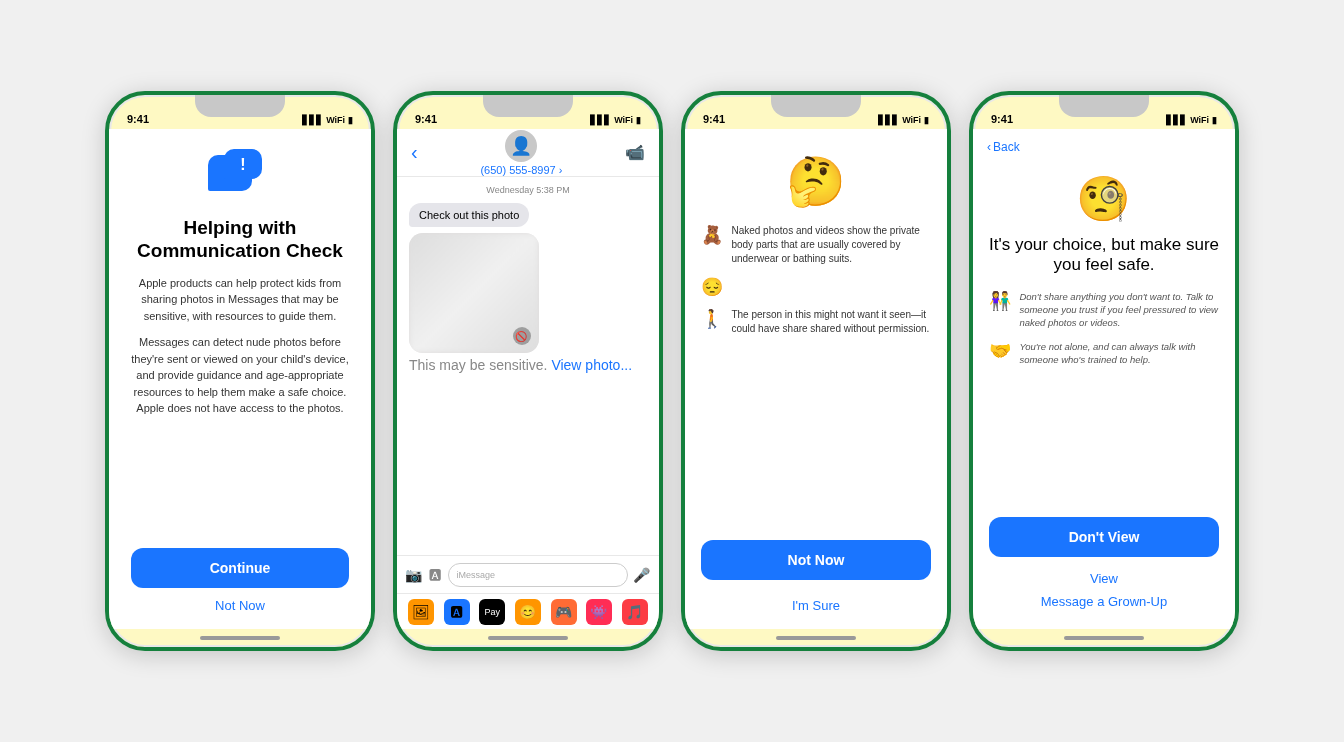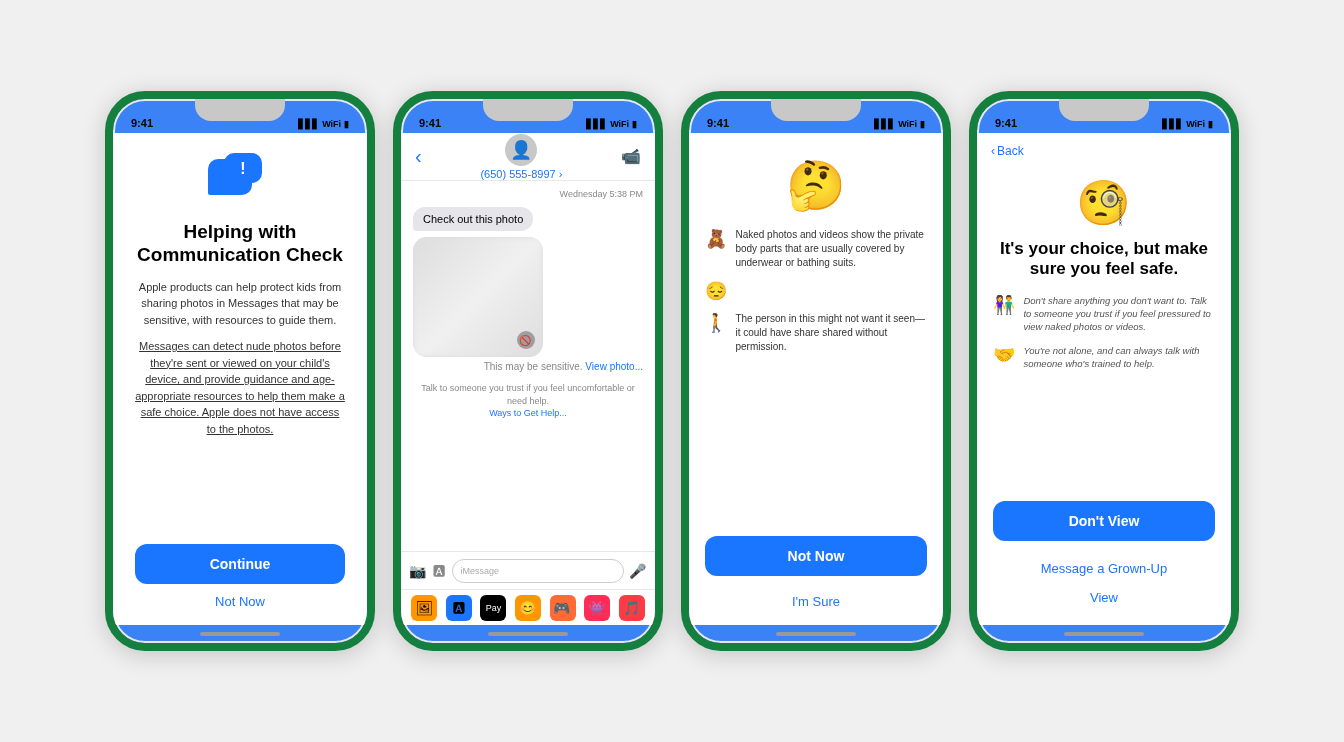--- a/index.html
+++ b/index.html
@@ -17,23 +17,23 @@
 
     .phone-wrapper {
       display: flex;
       align-items: center;
       justify-content: center;
     }
 
     .phone {
       width: 270px;
       height: 560px;
-      background: #3b82f6;
+      background: #fef9c3;
       border-radius: 40px;
-      border: 8px solid #15803d;
+      border: 4px solid #15803d;
       box-shadow: 0 4px 24px rgba(0,0,0,0.18), inset 0 0 0 2px #e8e8e8;
       overflow: hidden;
       position: relative;
       display: flex;
       flex-direction: column;
     }
 
     
     .phone-notch {
       position: absolute;
@@ -132,21 +132,20 @@
       color: #333;
       line-height: 1.5;
       margin-bottom: 10px;
     }
 
     .p1-desc2 {
       font-size: 11px;
       color: #333;
       line-height: 1.5;
       margin-bottom: 32px;
-      text-decoration: underline;
     }
 
     .p1-spacer { flex: 1; }
 
     .btn-primary {
       width: 100%;
       height: 40px;
       background: #1a75ff;
       border: none;
       border-radius: 12px;
@@ -218,21 +217,21 @@
 
     .p2-messages {
       flex: 1;
       padding: 8px 12px;
       overflow: hidden;
       display: flex;
       flex-direction: column;
     }
 
     .p2-date-label {
-      text-align: right;
+      text-align: center;
       font-size: 9px;
       color: #888;
       margin-bottom: 8px;
     }
 
     .p2-msg-bubble {
       background: #e5e5ea;
       border-radius: 14px 14px 14px 4px;
       padding: 6px 10px;
       font-size: 11px;
@@ -269,24 +268,23 @@
       background: rgba(0,0,0,0.3);
       border-radius: 50%;
       display: flex;
       align-items: center;
       justify-content: center;
       color: #fff;
       font-size: 10px;
     }
 
     .p2-sensitive-label {
-      font-size: 10px;
+      font-size: 14px;
       color: #888;
       margin-bottom: 4px;
-      text-align: right;
     }
 
     .p2-sensitive-label a {
       color: #1a75ff;
       text-decoration: none;
     }
 
     .p2-help-text {
       font-size: 9px;
       color: #888;
@@ -438,21 +436,21 @@
       text-align: center;
     }
 
     .p4-emoji {
       font-size: 44px;
       margin-bottom: 10px;
     }
 
     .p4-title {
       font-size: 17px;
-      font-weight: 700;
+      font-weight: 400;
       color: #000;
       line-height: 1.2;
       margin-bottom: 14px;
     }
 
     .p4-items {
       width: 100%;
       display: flex;
       flex-direction: column;
       gap: 10px;
@@ -477,21 +475,20 @@
       line-height: 1.4;
       font-style: italic;
     }
 
     .p4-spacer { flex: 1; }
 
     .p4-buttons {
       width: 100%;
       display: flex;
       flex-direction: column;
-      gap: 6px;
     }
 
     .btn-link-blue {
       background: none;
       border: none;
       color: #1a75ff;
       font-size: 13px;
       font-weight: 500;
       cursor: pointer;
       padding: 4px 0;
@@ -577,24 +574,20 @@
         <div class="p2-date-label">Wednesday 5:38 PM</div>
         <div class="p2-msg-bubble">Check out this photo</div>
         <div class="p2-photo-container">
           <div class="p2-photo-blur"></div>
           <div class="p2-photo-eye">🚫</div>
         </div>
         <div class="p2-sensitive-label">
           <span>This may be sensitive.</span>
           <a>View photo...</a>
         </div>
-        <div class="p2-help-text">
-          <span>Talk to someone you trust if you feel uncomfortable or need help.</span><br>
-          <a>Ways to Get Help...</a>
-        </div>
       </div>
 
       <div class="p2-input-bar">
         <span class="p2-input-icon">📷</span>
         <span class="p2-input-icon">🅰</span>
         <div class="p2-input-field">
           <span style="font-size:9px;color:#aaa;">iMessage</span>
         </div>
         <span class="p2-mic-icon">🎤</span>
       </div>
@@ -696,22 +689,22 @@
             <span class="p4-item-text">Don't share anything you don't want to. Talk to someone you trust if you feel pressured to view naked photos or videos.</span>
           </div>
           <div class="p4-item">
             <span class="p4-item-icon">🤝</span>
             <span class="p4-item-text">You're not alone, and can always talk with someone who's trained to help.</span>
           </div>
         </div>
         <div class="p4-spacer"></div>
         <div class="p4-buttons">
           <button class="btn-primary">Don't View</button>
+          <button class="btn-link-blue">View</button>
           <button class="btn-link-blue">Message a Grown-Up</button>
-          <button class="btn-link-blue">View</button>
         </div>
       </div>
     </div>
     <div class="home-indicator">
       <div class="home-bar"></div>
     </div>
   </div>
 </div>
 
 </body></html>

